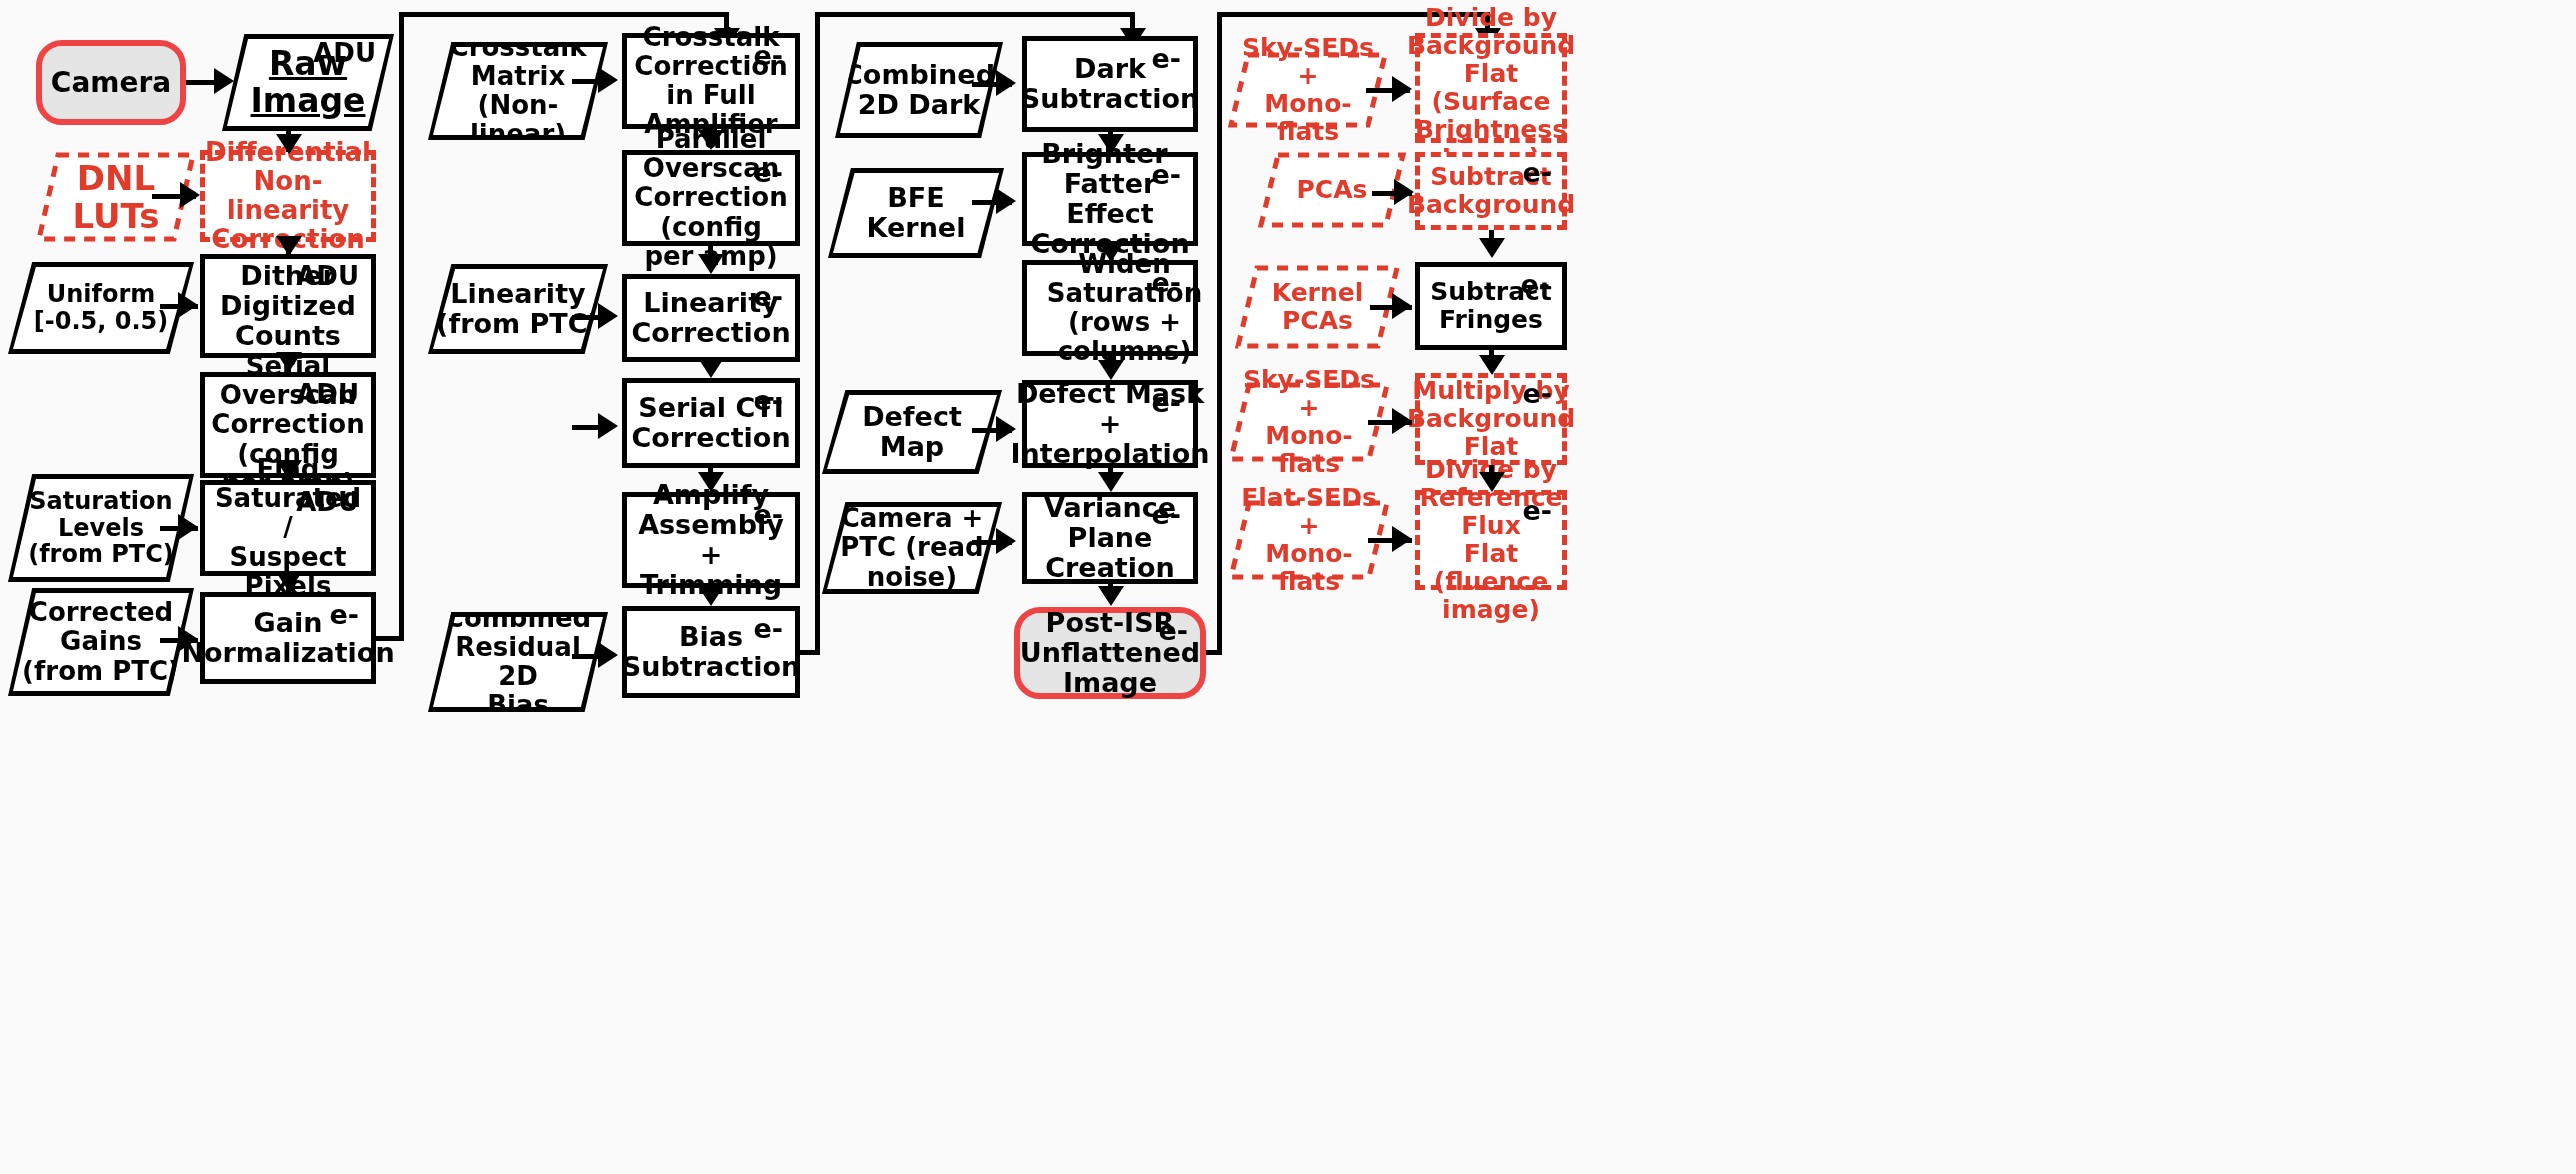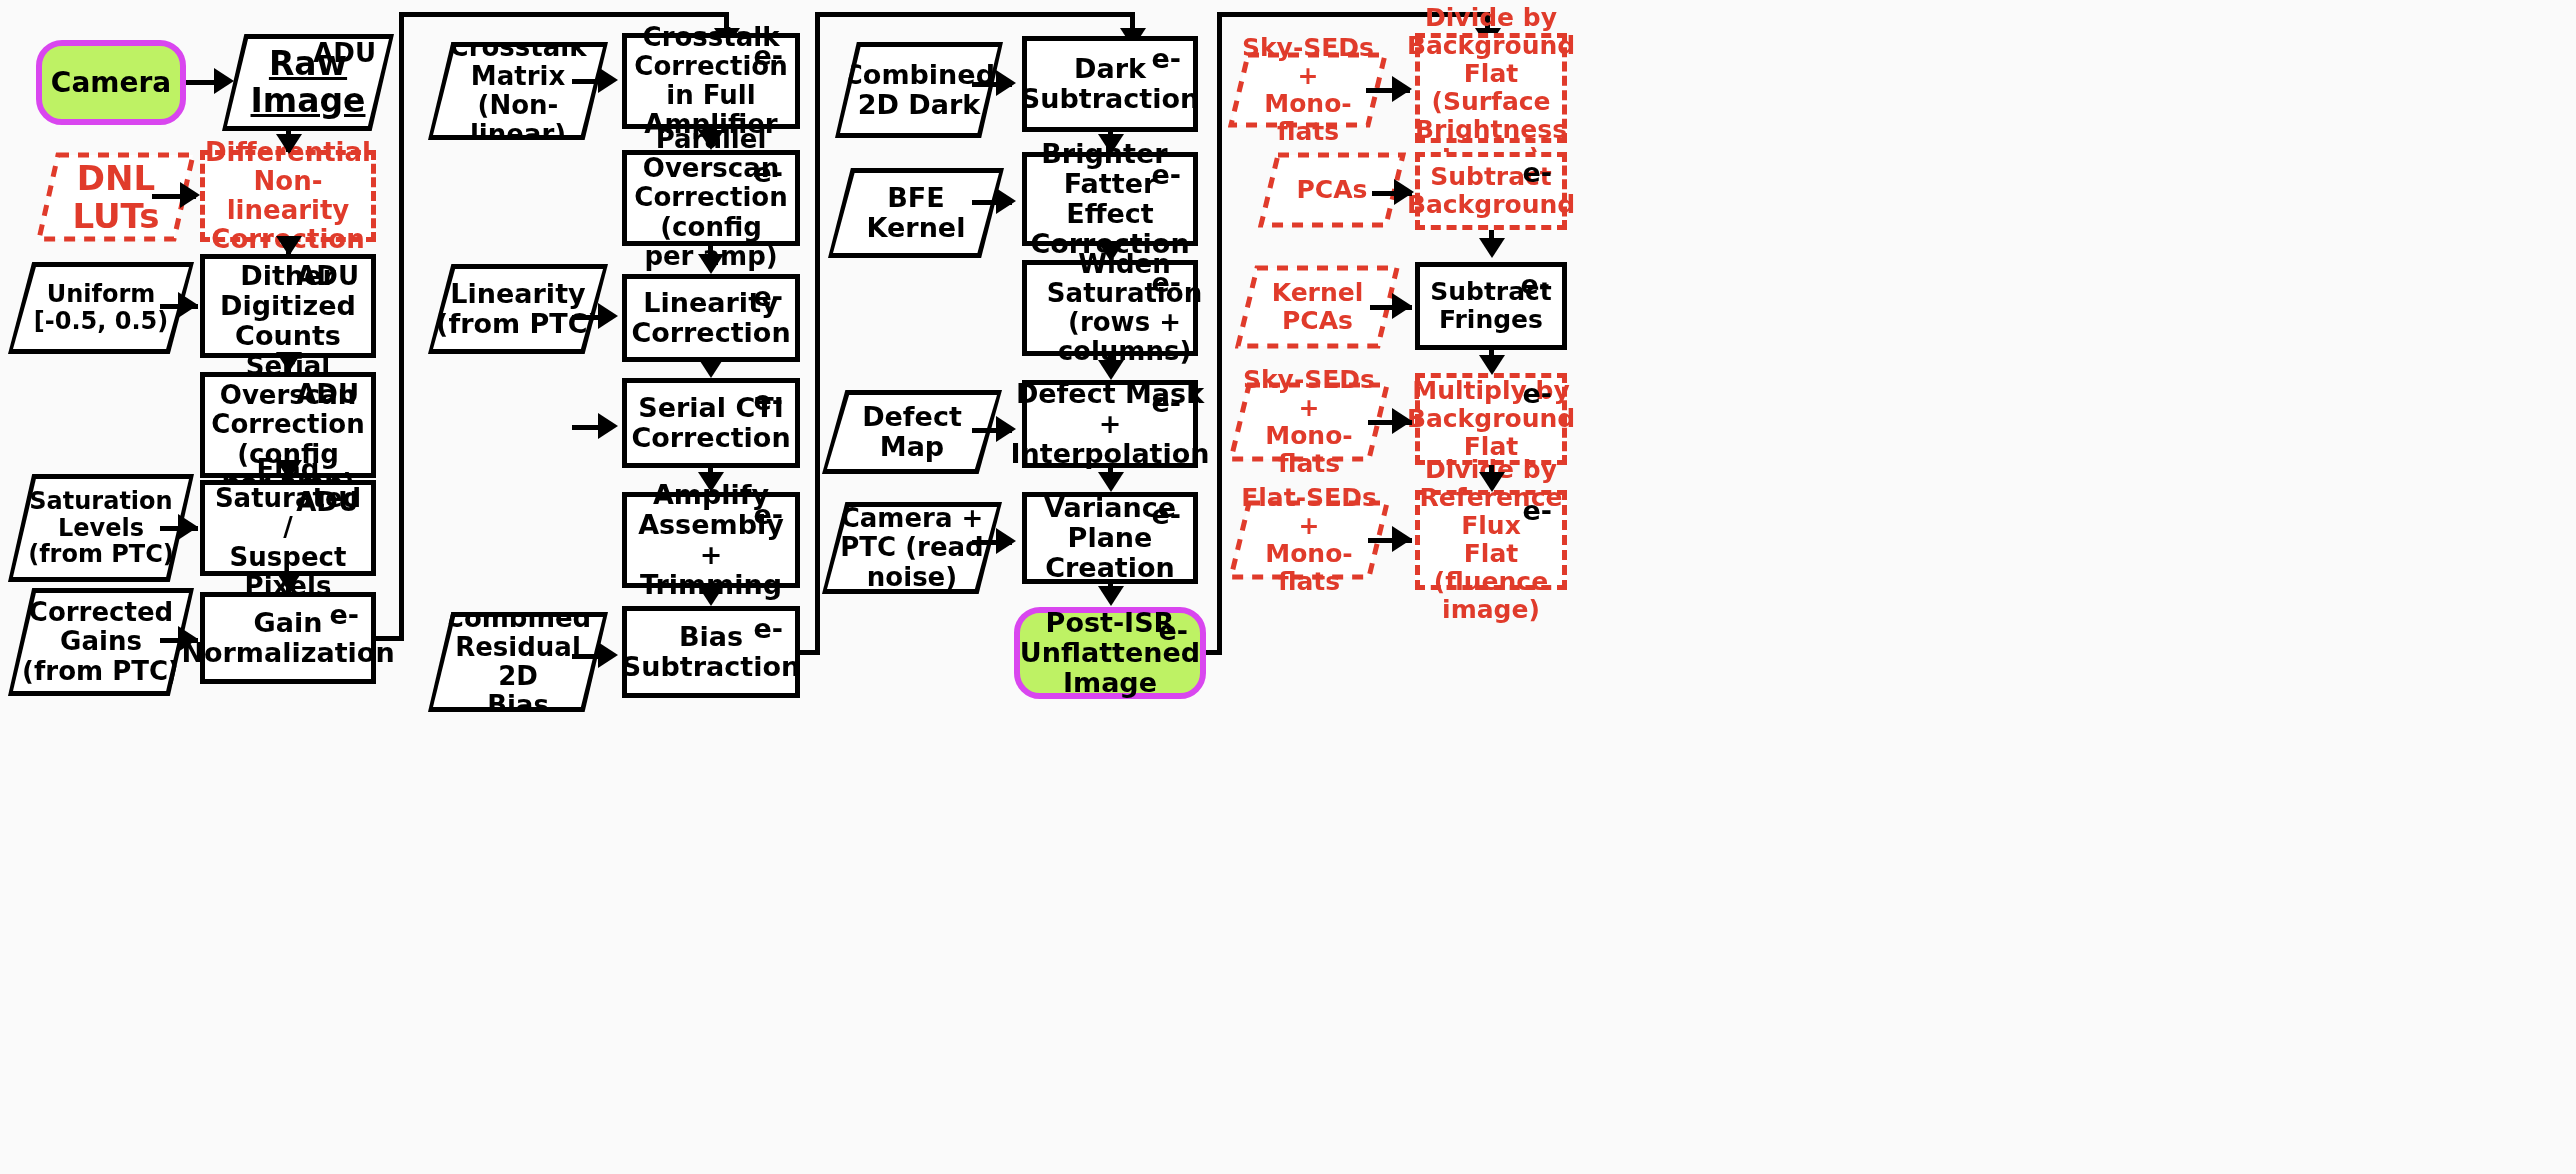--- a/index.html
+++ b/index.html
@@ -10,21 +10,21 @@
 
   
   .node{position:absolute;box-sizing:border-box;display:flex;
         align-items:center;justify-content:center;text-align:center;
         line-height:1.12;}
   .node .lbl{display:block;padding:0 8px;white-space:pre-line;}
 
   
   .proc{border:5px solid #000;background:#fff;}
   
-  .term{border:6px solid #d946ef;background:#bef264;border-radius:26px;text-align:center;}
+  .term{border:6px solid #ef4444;background:#e5e5e5;border-radius:26px;text-align:center;}
   
   .proc-red{border:5px dashed #E03B2B;background:#fff;color:#E03B2B;}
 
   
   .para{background:#000;}
   .para-inner{position:absolute;inset:5px;background:#fff;
               display:flex;align-items:center;justify-content:center;}
   .para,.para-inner{clip-path:polygon(13% 0,100% 0,87% 100%,0 100%);}
 
   

